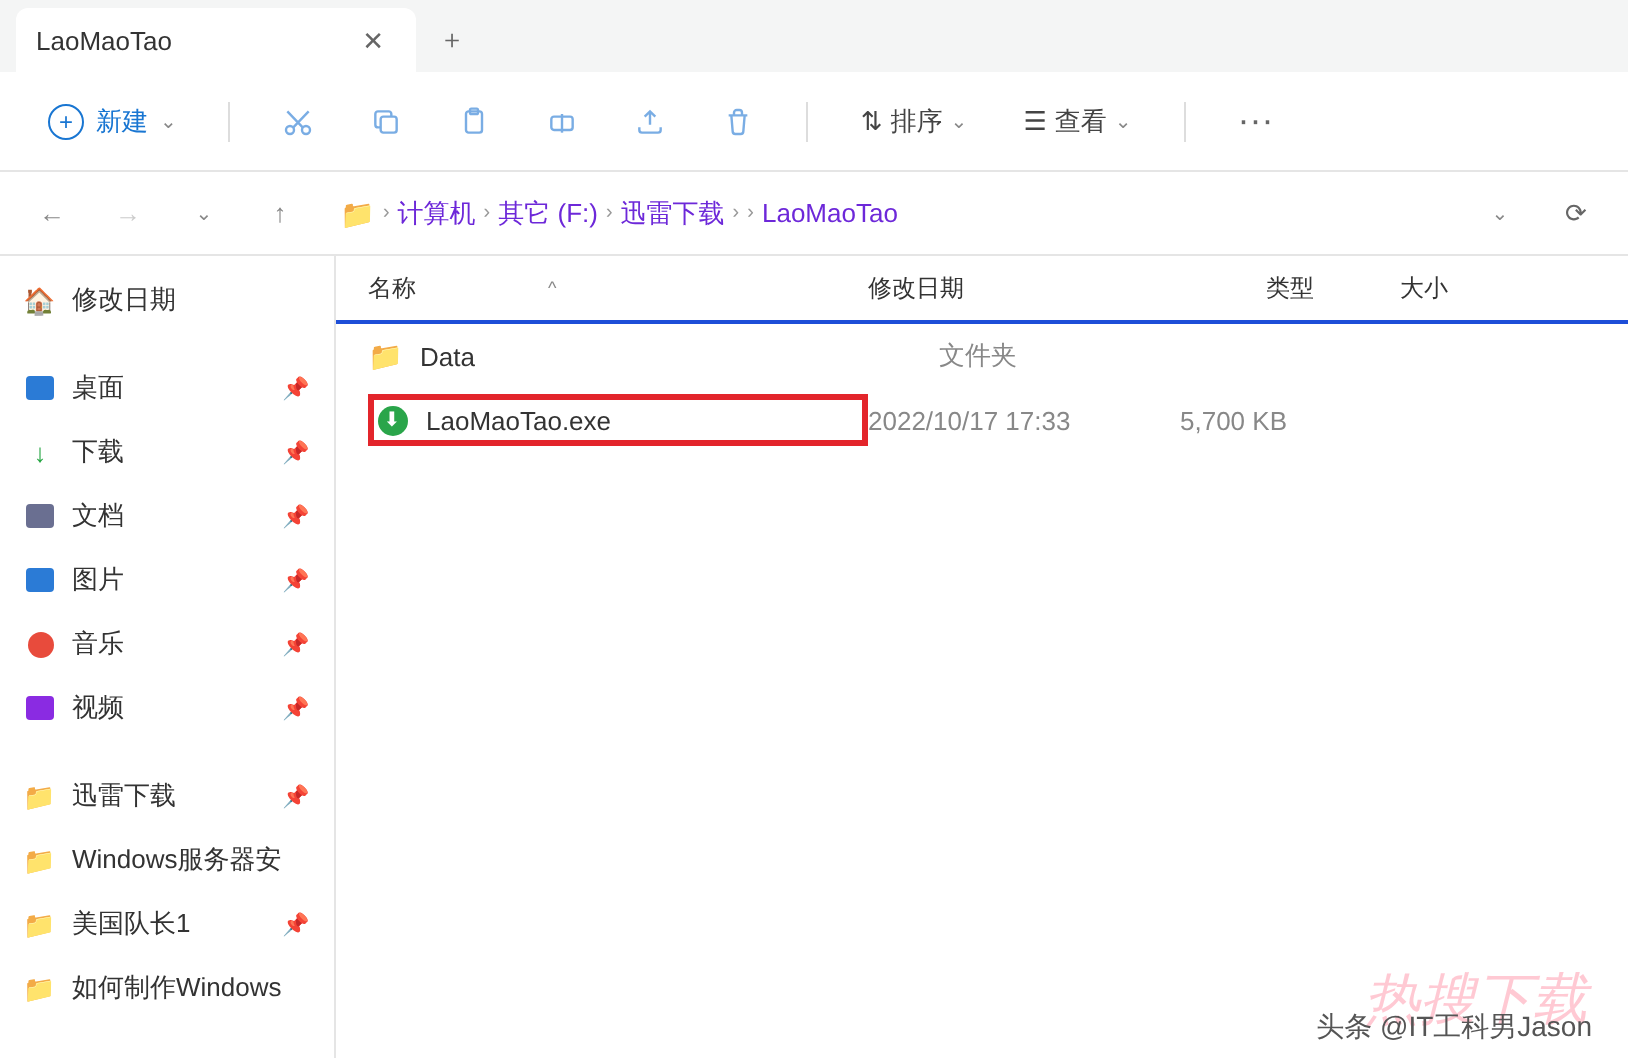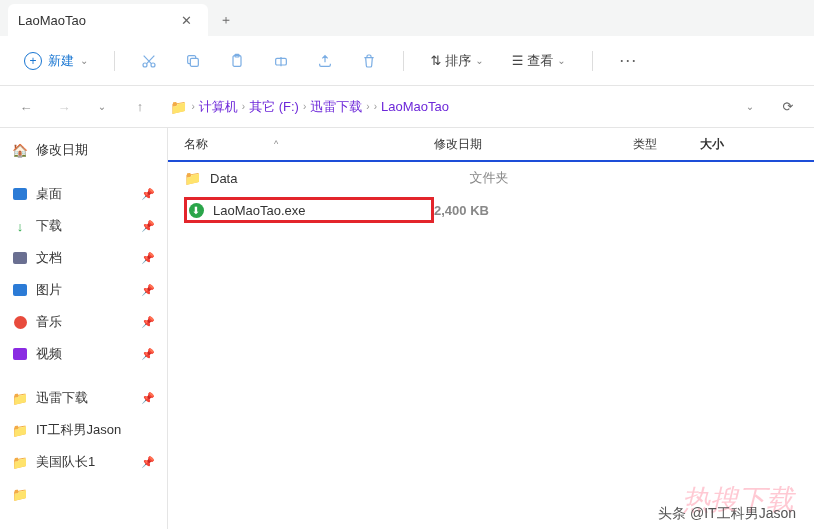--- a/index.html
+++ b/index.html
@@ -41,21 +41,21 @@
 .side-item .ico { width: 16px; height: 16px; display: flex; align-items: center; justify-content: center; font-size: 13px; }
 .side-sep { height: 12px; }
 
 
 .main { flex: 1; overflow: hidden; position: relative; }
 .cols { display: flex; height: 34px; align-items: center; padding-left: 16px; border-bottom: 2px solid #1d4ed8; color: #333; font-size: 12px; }
 .col-name { width: 250px; display: flex; align-items: center; gap: 6px; }
 .sort-ind { font-size: 9px; margin-left: 60px; color: #888; }
 .col-date { width: 156px; }
 .col-type { width: 110px; text-align: center; }
-.col-size { width: 90px; font-weight: bold; }
+.col-size { width: 90px; }
 .row { display: flex; height: 32px; align-items: center; padding-left: 16px; }
 .row .col-name { width: 250px; display: flex; align-items: center; gap: 8px; }
 .row .file-ico { width: 18px; height: 18px; display: flex; align-items: center; justify-content: center; font-size: 14px; }
 .row .col-date { width: 156px; color: #888; }
 .row .col-type { width: 110px; color: #888; }
 .row .col-size { width: 90px; color: #888; text-align: left; }
 .highlight-box { border: 3px solid #e3252b; position: relative; padding: 1px 0; }
 
 
 .sq { width: 14px; height: 12px; border-radius: 2px; display: inline-block; }
@@ -204,29 +204,30 @@
     </div>
     <div class="side-sep"></div>
 
     <div class="side-item">
       <span class="ico folder-ico">📁</span>
       <span>迅雷下载</span>
       <span class="pin">📌</span>
     </div>
     <div class="side-item">
       <span class="ico folder-ico">📁</span>
-      <span>IT工科男Jason</span>
+      <span>Windows服务器安</span>
     </div>
     <div class="side-item">
       <span class="ico folder-ico">📁</span>
       <span>美国队长1</span>
       <span class="pin">📌</span>
     </div>
     <div class="side-item">
       <span class="ico folder-ico">📁</span>
+      <span>如何制作Windows</span>
     </div>
   </div>
 
   <div class="main">
     <div class="cols">
       <div class="col-name">
         <span>名称</span>
         <span class="sort-ind">^</span>
       </div>
       <div class="col-date"><span>修改日期</span></div>
@@ -243,19 +244,20 @@
       <div class="col-size"></div>
     </div>
 
     <div class="row">
       <div class="col-name highlight-box">
         <span class="file-ico">
             <span style="width:15px;height:15px;border-radius:50%;background:#2aa54a;display:inline-flex;align-items:center;justify-content:center;color:#fff;font-size:10px">⬇</span>
           </span>
         <span>LaoMaoTao.exe</span>
       </div>
-      <div class="col-size">2,400 KB</div>
+      <div class="col-date">2022/10/17 17:33</div>
+      <div class="col-size">5,700 KB</div>
     </div>
 
     <div class="watermark-bg">热搜下载</div>
     <div class="watermark">头条 @IT工科男Jason</div>
   </div>
 </div>
 
 </body></html>

